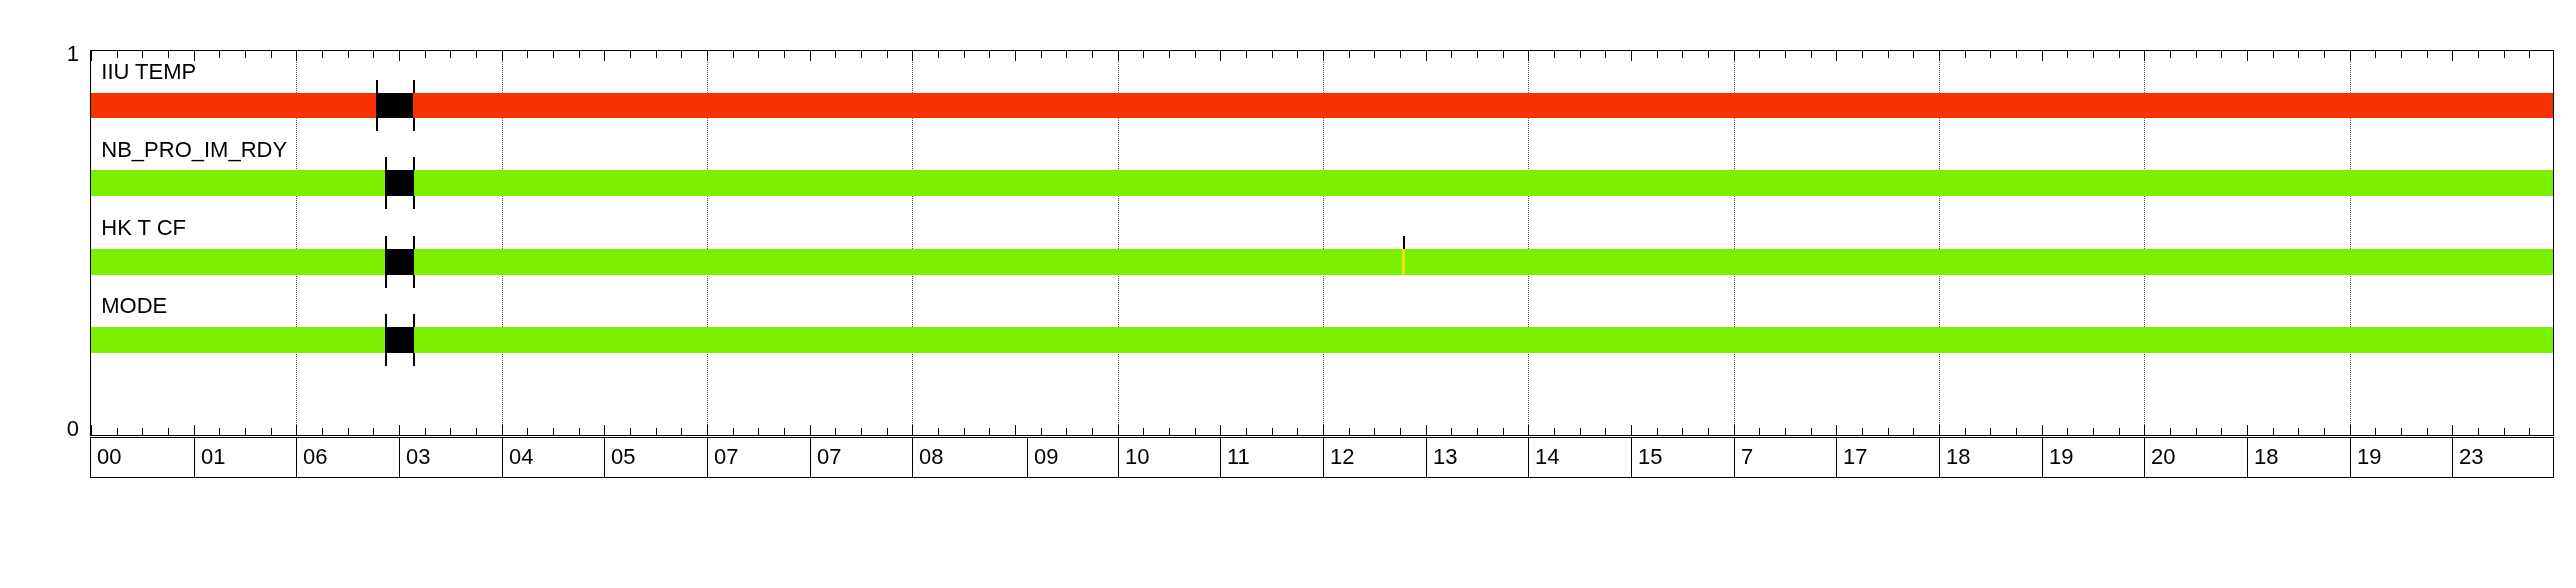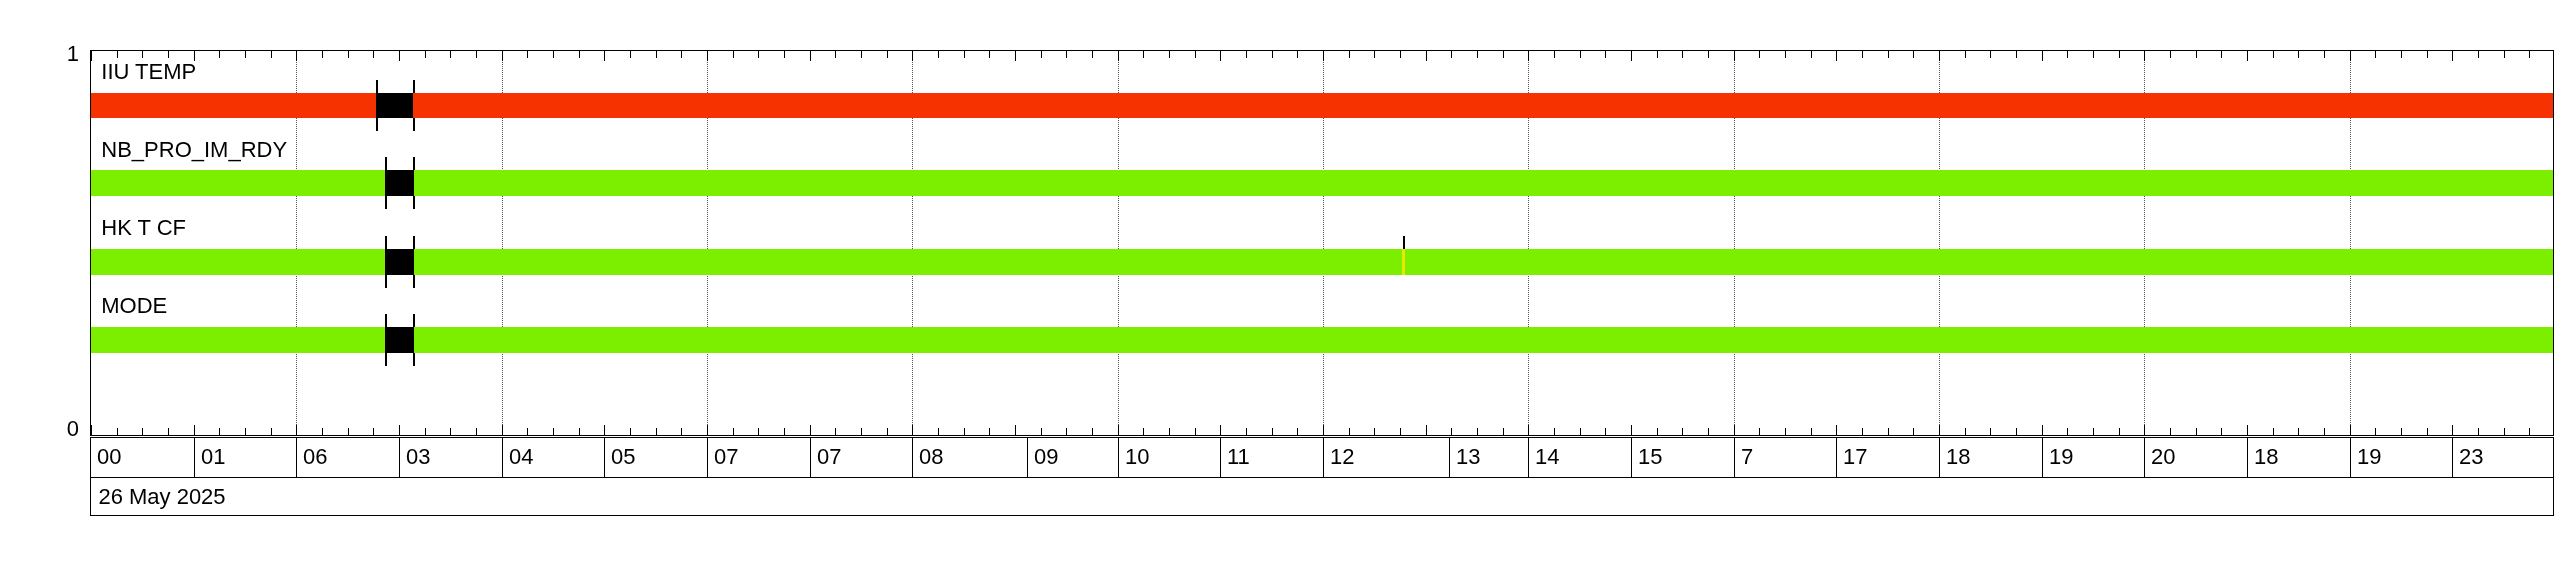--- a/index.html
+++ b/index.html
@@ -451,21 +451,21 @@
       </div>
       <div class="hour-cell" style="left: 1027px; width: 103px;">
         <div class="hour-cell-label">10</div>
       </div>
       <div class="hour-cell" style="left: 1129px; width: 103px;">
         <div class="hour-cell-label">11</div>
       </div>
       <div class="hour-cell" style="left: 1232px; width: 103px;">
         <div class="hour-cell-label">12</div>
       </div>
-      <div class="hour-cell" style="left: 1335px; width: 103px; margin-left: 23px;">
+      <div class="hour-cell" style="left: 1335px; width: 103px;">
         <div class="hour-cell-label">13</div>
       </div>
       <div class="hour-cell" style="left: 1437px; width: 103px;">
         <div class="hour-cell-label">14</div>
       </div>
       <div class="hour-cell" style="left: 1540px; width: 103px;">
         <div class="hour-cell-label">15</div>
       </div>
       <div class="hour-cell" style="left: 1643px; width: 103px;">
         <div class="hour-cell-label">7</div>
@@ -486,18 +486,15 @@
         <div class="hour-cell-label">18</div>
       </div>
       <div class="hour-cell" style="left: 2259px; width: 103px;">
         <div class="hour-cell-label">19</div>
       </div>
       <div class="hour-cell" style="left: 2361px; width: 103px;">
         <div class="hour-cell-label">23</div>
       </div>
     </div>
 
-  <div id="date-strip">
-    <div id="date-label">26 May 2025</div>
-  </div>
 
 </div>
 
 
 </body></html>

